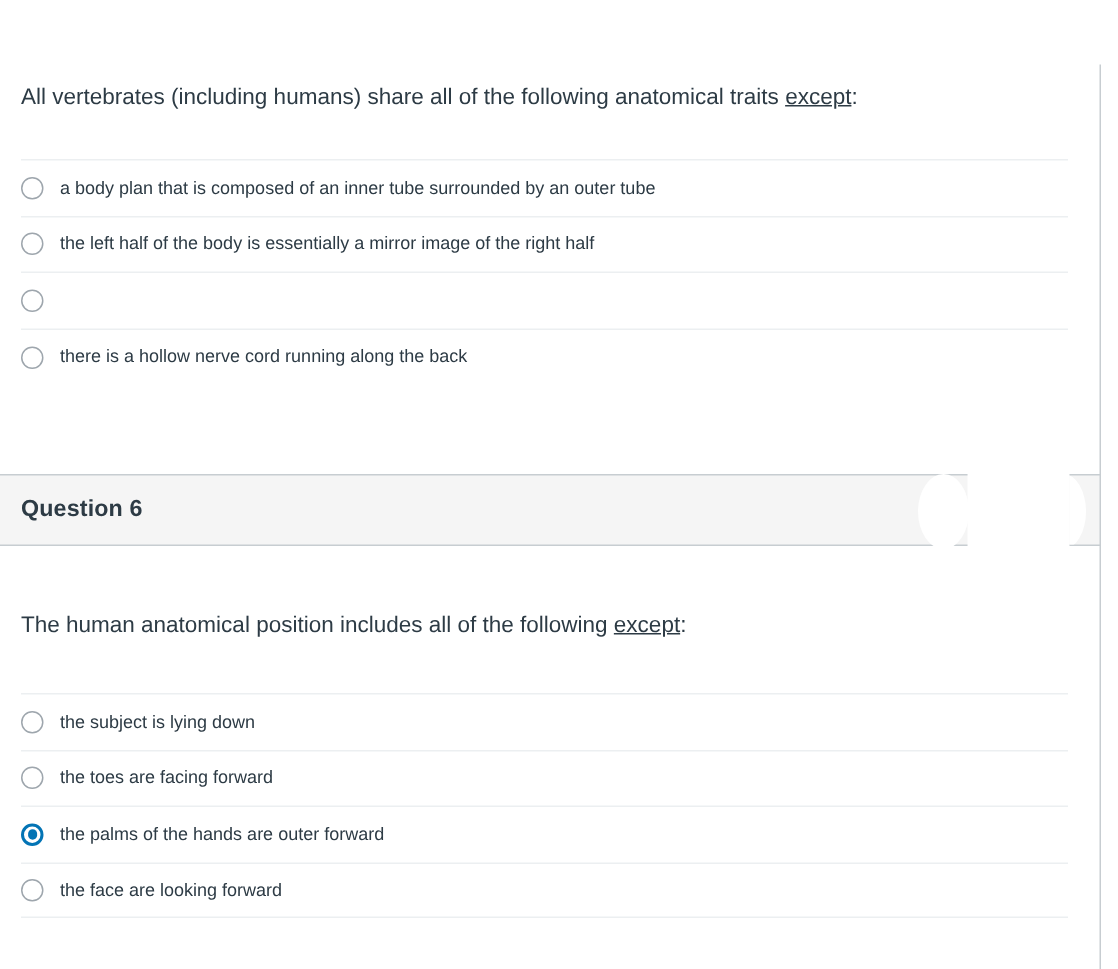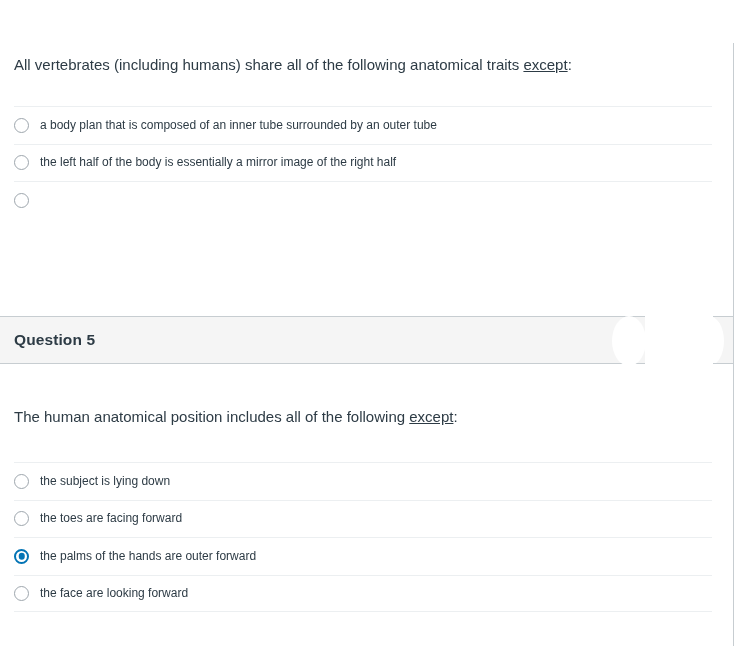--- a/index.html
+++ b/index.html
@@ -185,29 +185,33 @@
 
     <div class="answer-row">
       <span class="radio"></span>
       <span class="answer-label">the left half of the body is essentially a mirror image of the right half</span>
     </div>
 
     <div class="answer-row">
       <span class="radio"></span>
     </div>
 
+    <div class="answer-row">
+      <span class="radio"></span>
+      <span class="answer-label">there is a hollow nerve cord running along the back</span>
+    </div>
 
 
   </div>
 </div>
 
 <div class="question-card" id="question-card-2">
 
   <div class="question-header">
-    <span class="question-header-title">Question 5</span>
+    <span class="question-header-title">Question 6</span>
     <span class="header-curl"></span>
   </div>
 
   <div class="question-text" style="top: 90px; text-align: right;">
     <span>The human anatomical position includes all of the following </span><span class="underline">except</span><span>:</span>
   </div>
 
   <div class="answers with-bottom" style="top: 146px;">
 
     <div class="answer-row">

